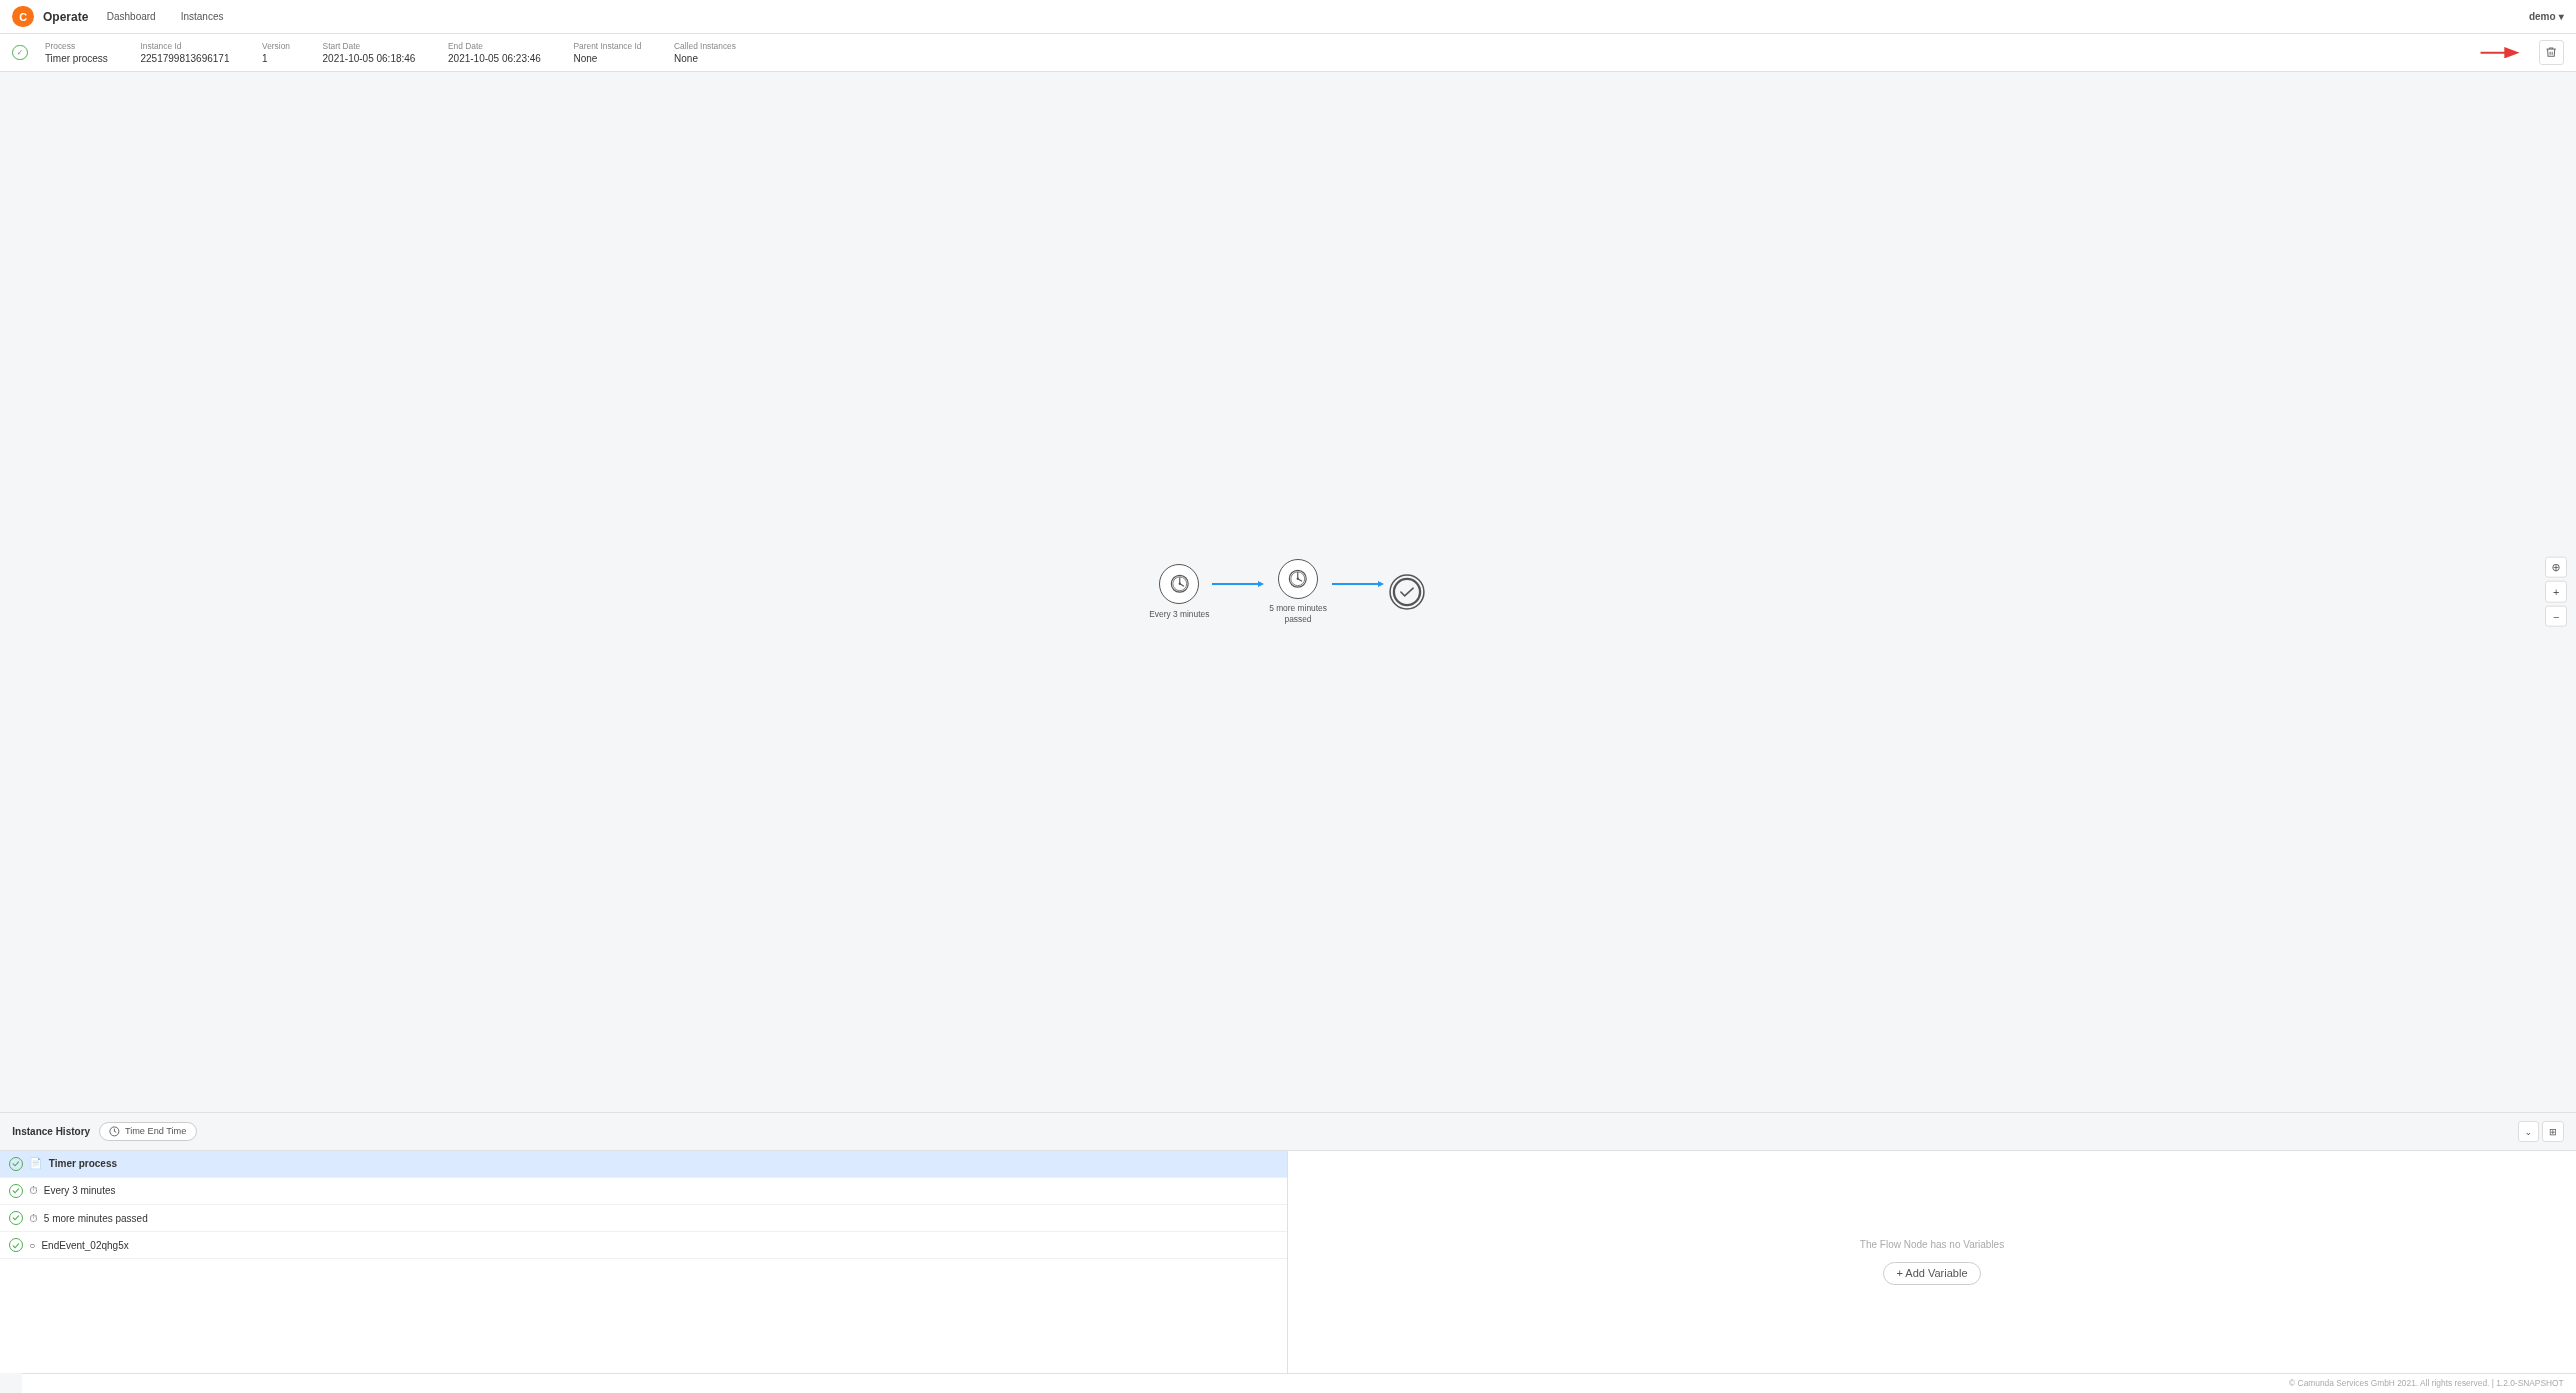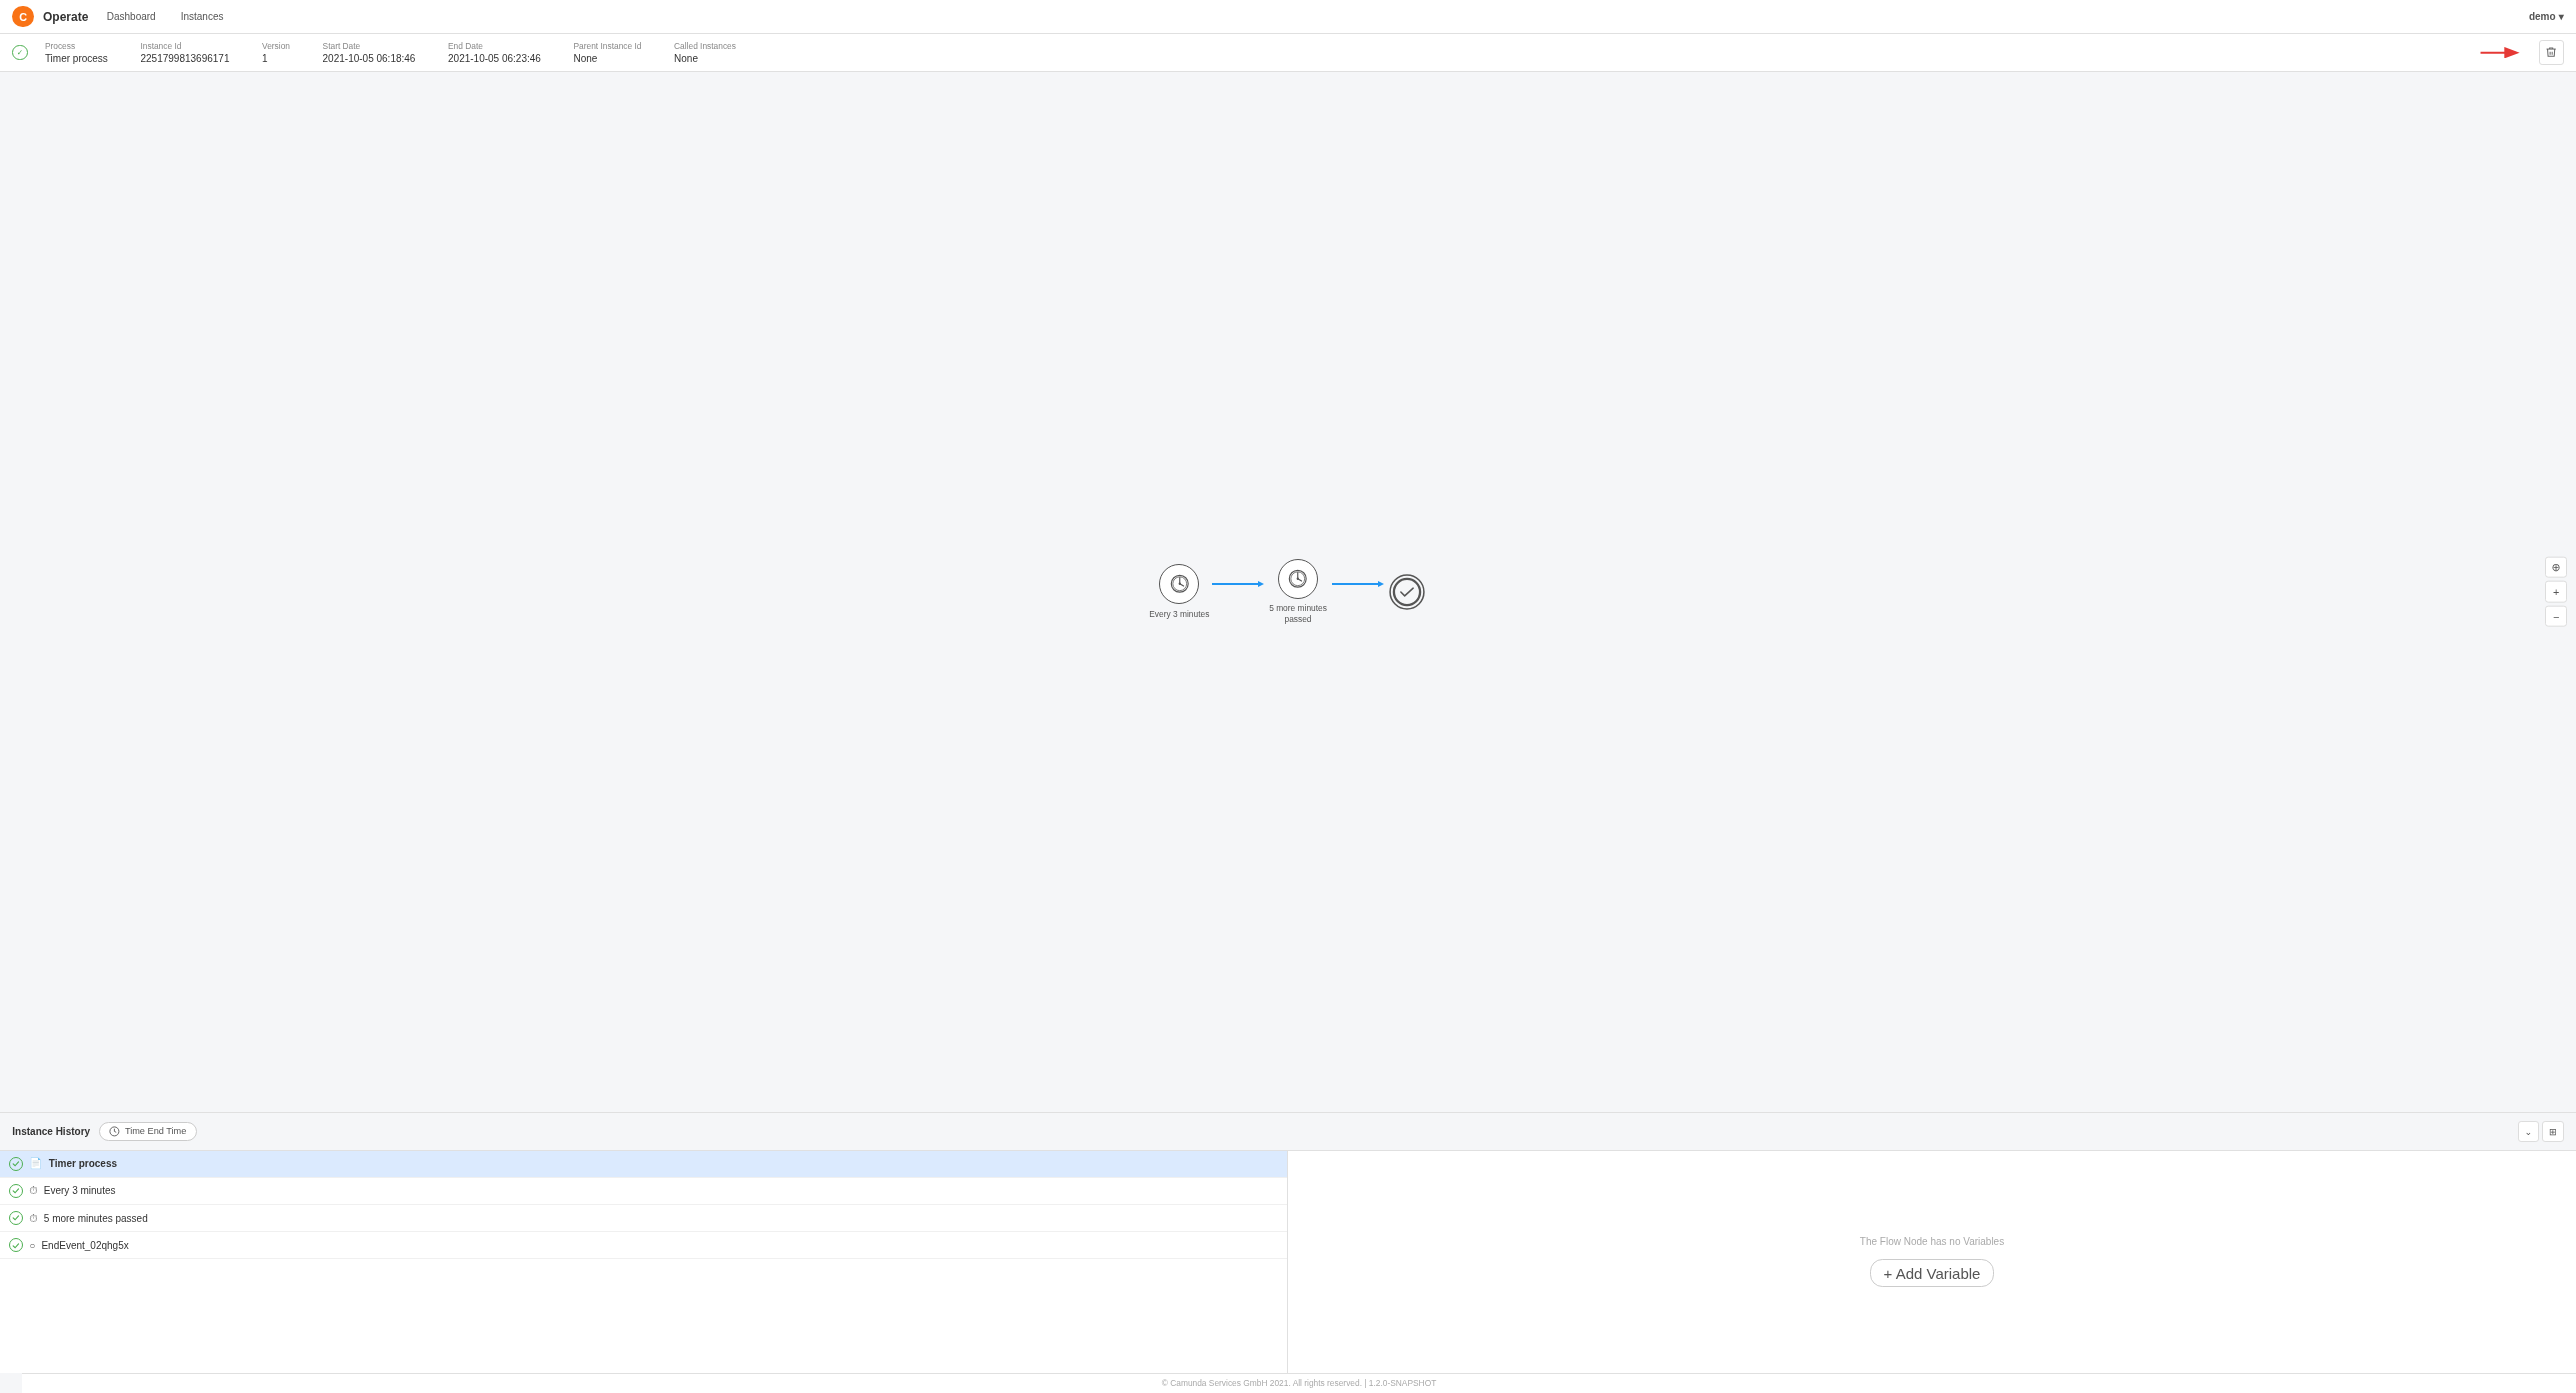--- a/index.html
+++ b/index.html
@@ -117,27 +117,27 @@
     .history-item-name { font-size: 10px; }
     .history-item.selected .history-item-name { font-weight: 600; }
 
     
     .variables-panel { flex: 1; display: flex; flex-direction: column; align-items: center; justify-content: center; }
     .no-variables-text { color: #aaa; font-size: 10px; }
 
     .add-variable-btn {
       display: flex; align-items: center; gap: 4.6px; padding: 4.6px 12.3px;
       border: 0.8px solid #ccc; border-radius: 12.3px; background: #fff; cursor: pointer;
-      font-size: 15px; color: #555; margin-top: 12.3px;
+      font-size: 11px; color: #555; margin-top: 12.3px;
     }
 
     
     .footer {
       background: #fff; border-top: 0.8px solid #e0e0e0; padding: 4.6px 12.3px;
-      font-size: 8.4px; color: #aaa; text-align: center; flex-shrink: 0; margin-left: 22px;
+      font-size: 8.4px; color: #aaa; text-align: right; flex-shrink: 0; margin-left: 22px;
     }
 
     
     .check-icon::before { content: '✓'; }
   </style>
 </head>
 <body>
 
 <nav class="top-nav">
   <div class="nav-logo">

